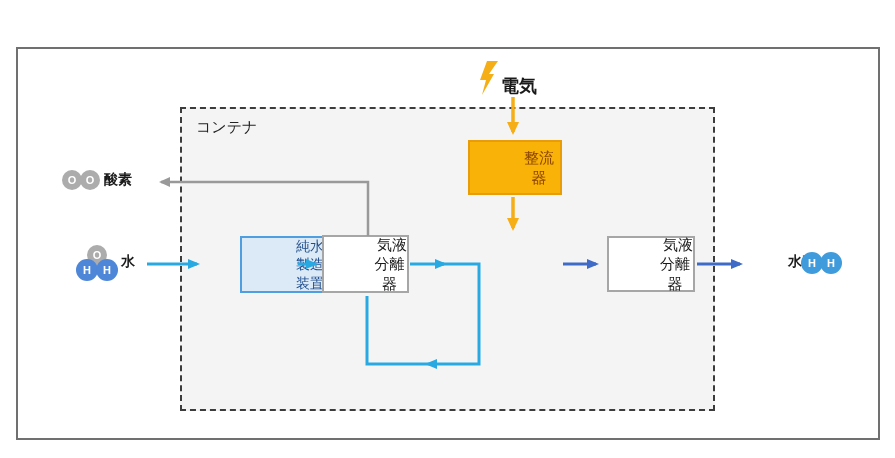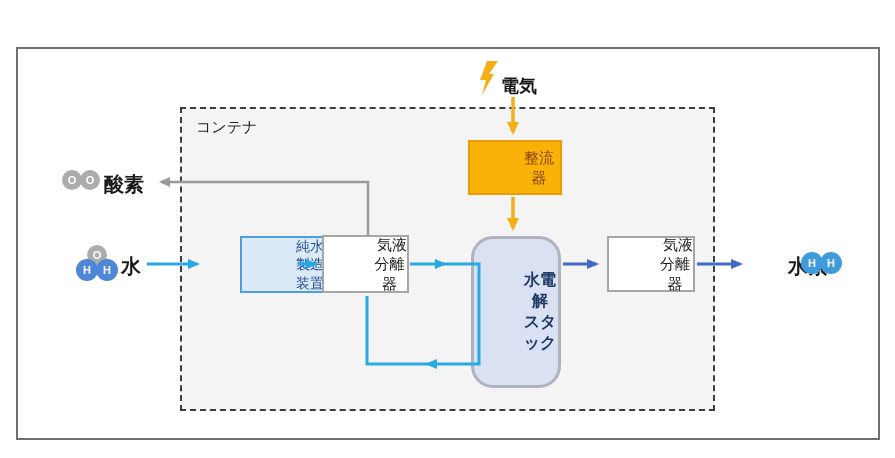--- a/index.html
+++ b/index.html
@@ -44,21 +44,21 @@
     background:#ffffff;border:2px solid #a6a6a6;
     color:#1a1a1a;font-size:15px;align-items:flex-end;
   }
   .separator.left{left:322px;top:235px;width:87px;height:58px;}
   .separator.right{left:607px;top:236px;width:88px;height:56px;}
   .stack{
     left:471px;top:236px;width:90px;height:152px;
     background:#d9e1f2;border:3px solid #aeb3bd;border-radius:22px;
     color:#1f3864;font-size:16px;font-weight:bold;
   }
-  .io-label{font-size:20px;font-weight:bold;color:#1a1a1a;white-space:nowrap;}
+  .io-label{font-size:14px;font-weight:bold;color:#1a1a1a;white-space:nowrap;}
   .elec-label{position:absolute;left:501px;top:66px;font-size:18px;margin-top:8px;}
   .oxy-label{position:absolute;left:104px;top:171px;}
   .water-label{position:absolute;left:121px;top:253px;}
   .hyd-label{position:absolute;left:788px;top:253px;}
   .bolt{position:absolute;left:478px;top:61px;width:21px;height:34px;}
   .molecule{position:absolute;}
   .atom{
     position:absolute;border-radius:50%;
     display:flex;align-items:center;justify-content:center;
     color:#fff;font-weight:bold;font-size:11px;line-height:1;
@@ -119,24 +119,20 @@
   <div class="node purewater">
     <span>純水</span>
     <span>製造装置</span>
   </div>
 
   <div class="node separator left">
     <span>気液</span>
     <span>分離器</span>
   </div>
 
-  <div class="node stack">
-    <span>水電解</span>
-    <span>スタック</span>
-  </div>
 
   <div class="node separator right">
     <span>気液</span>
     <span>分離器</span>
   </div>
 
   <svg class="wires" viewBox="0 0 895 458">
     <defs>
       <marker id="m-yellow" markerWidth="16" markerHeight="14" refX="10" refY="6" orient="auto" markerUnits="userSpaceOnUse">
         <path d="M0,0 L13,6 L0,12 Z" fill="#f6ae17"></path>

